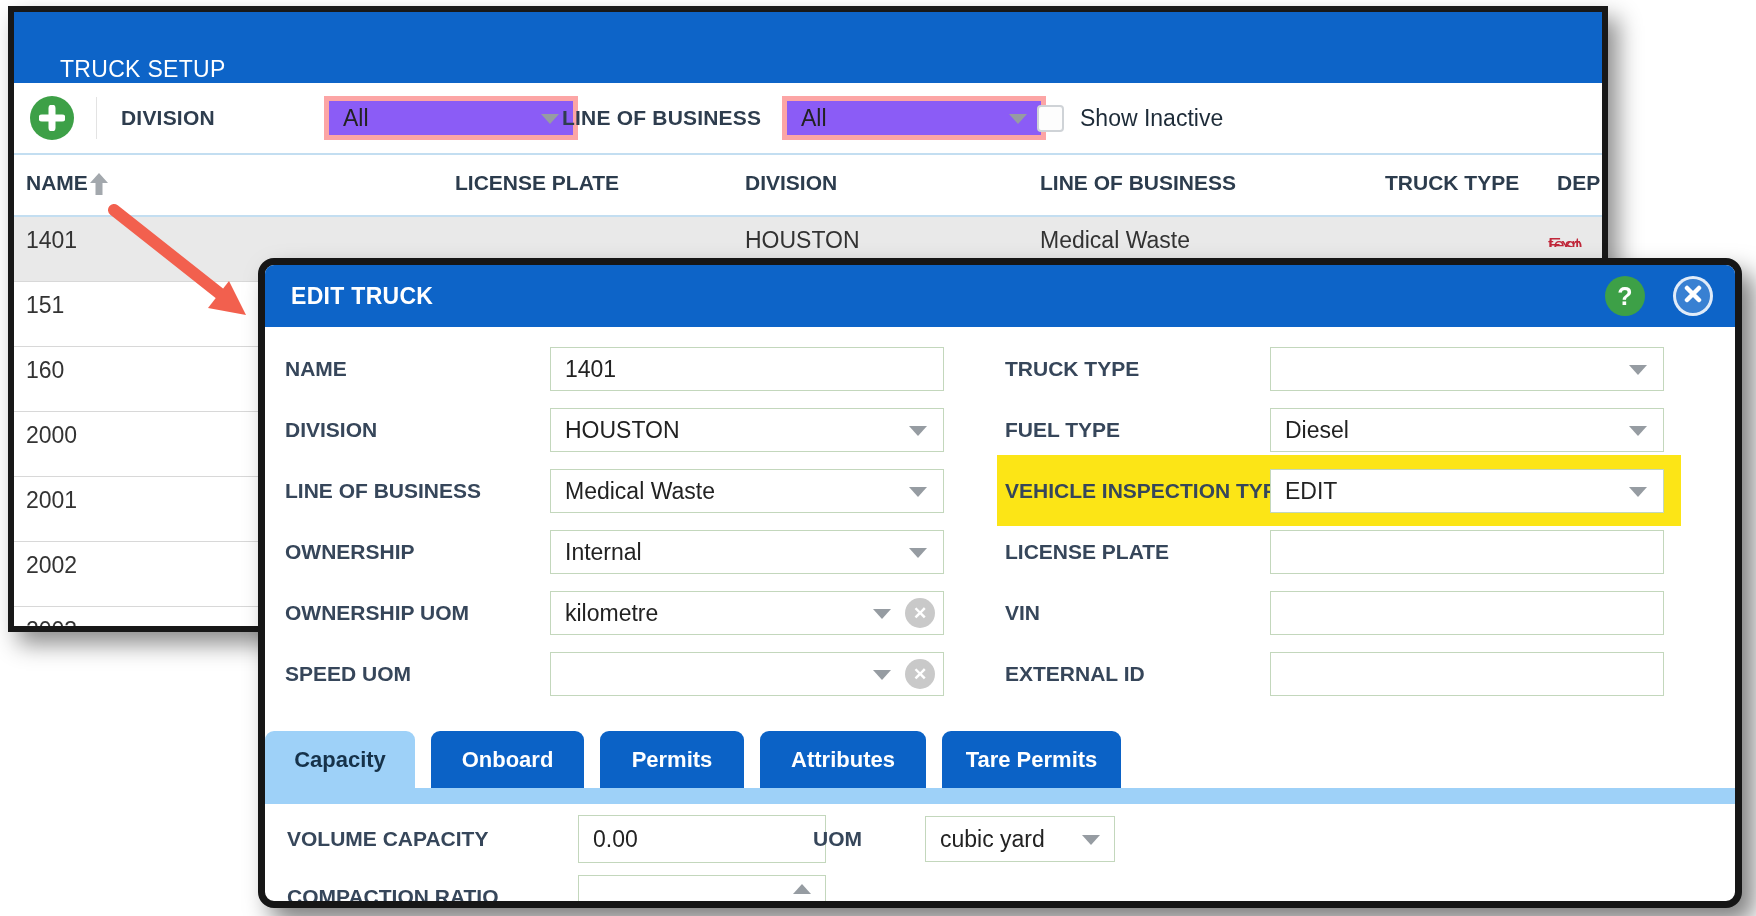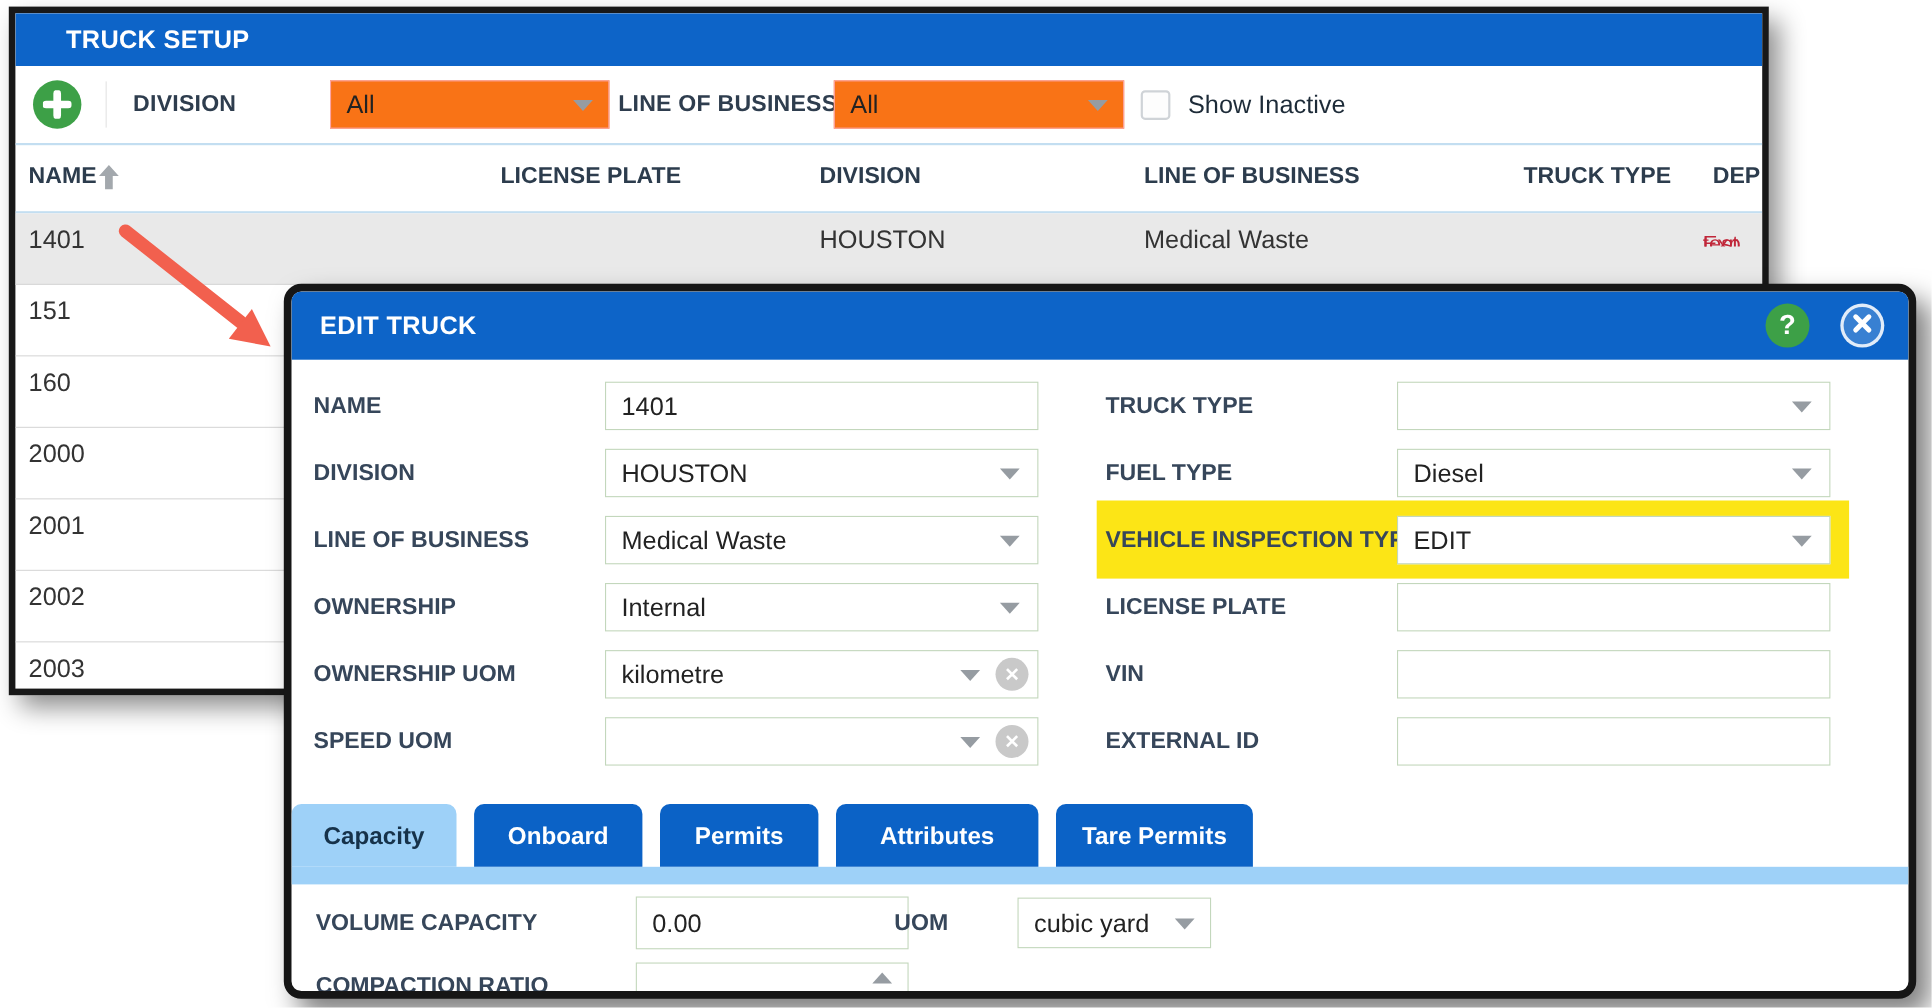--- a/index.html
+++ b/index.html
@@ -2,30 +2,30 @@
 <html><head>
 <meta charset="utf-8">
 <style>
   * { box-sizing: border-box; margin: 0; padding: 0; }
   html,body { width:1756px; height:916px; }
   body { position:relative; background:#fff; font-family:"Liberation Sans",sans-serif; overflow:hidden; }
 
   
   .ts-win { position:absolute; left:8px; top:6px; width:1600px; height:626px; background:#fff;
             border:6px solid #181818; box-shadow:10px 12px 22px rgba(0,0,0,.45); z-index:10; overflow:hidden; }
-  .ts-head { height:48px; background:#0d64c8; display:flex; align-items:center; padding-left:46px;
-             color:#fff; font-size:23px; font-weight:bold; letter-spacing:.3px; }
+  .ts-head { height:71px; background:#0d64c8; display:flex; align-items:flex-end; padding-left:46px;
+             color:#fff; font-size:23px; font-weight:normal; letter-spacing:.3px; }
   .ts-toolbar { height:70px; display:flex; align-items:center; position:relative; }
   .plus-btn { width:44px; height:44px; border-radius:50%; background:#3da047; margin-left:16px;
               display:flex; align-items:center; justify-content:center; }
   .plus-btn svg { display:block; }
   .tb-div { width:1px; height:42px; background:#e3e3e3; margin:0 24px 0 22px; }
   .tb-label { font-size:21px; font-weight:bold; color:#2e3d4e; letter-spacing:.2px; }
-  .select { height:44px; border:1px solid #fca5a5; background:#f97316; display:flex; align-items:center;
-            padding:0 40px 0 14px; font-size:23px; color:#222; position:relative; }
+  .select { height:44px; border:5px solid #fca5a5; background:#8b5cf6; display:flex; align-items:center;
+            padding:0 40px 0 14px; font-size:23px; color:#222; position:relative;margin-left:24px; }
   .dd-arrow { position:absolute; right:14px; top:50%; margin-top:-4px; width:0; height:0;
               border-left:9px solid transparent; border-right:9px solid transparent; border-top:10px solid #969ca2; }
   .sel-division { position:absolute; left:286px; width:254px; }
   .lbl-lob { position:absolute; left:548px; }
   .sel-lob { position:absolute; left:744px; width:264px; }
   .checkbox { position:absolute; left:1023px; width:27px; height:27px; border:2px solid #cfd3d7;
               border-radius:4px; background:#fdfdfd; }
   .lbl-showinactive { position:absolute; left:1066px; font-size:23px; color:#1d2b38; }
 
   .ts-theader { height:64px; border-top:2px solid #c3def1; border-bottom:2px solid #c3def1;
@@ -246,31 +246,31 @@
       <span class="f-label r5">EXTERNAL ID</span>
       <div class="f-box r5">
         <span></span>
       </div>
     </div>
 
     <div class="tabs">
       <div class="tab active" style="width:150px">Capacity</div>
       <div class="tab" style="width:153px">Onboard</div>
       <div class="tab" style="width:144px">Permits</div>
-      <div class="tab" style="width:184px">Attributes</div>
+      <div class="tab" style="width:166px">Attributes</div>
       <div class="tab" style="width:179px">Tare Permits</div>
     </div>
     <div class="tab-strip"></div>
 
     <span class="cap-label" style="left:22px; top:500px;">VOLUME CAPACITY</span>
     <div class="cap-box" style="left:285px; top:488px; width:248px; height:48px;">
       <span>0.00</span>
     </div>
     <span class="cap-label" style="left:548px; top:500px;">UOM</span>
-    <div class="cap-box" style="left:632px; top:489px; width:176px; height:46px; padding-right:40px; position:absolute;">
+    <div class="cap-box" style="left:632px; top:489px; width:190px; height:46px; padding-right:40px; position:absolute;">
       <span>cubic yard</span>
       <i class="dd-arrow"></i>
     </div>
     <span class="cap-label" style="left:22px; top:558px;">COMPACTION RATIO</span>
     <div class="cap-box" style="left:285px; top:548px; width:248px; height:44px;">
       <span></span>
       <i class="spin-up"></i>
     </div>
   </div>
 </div>

